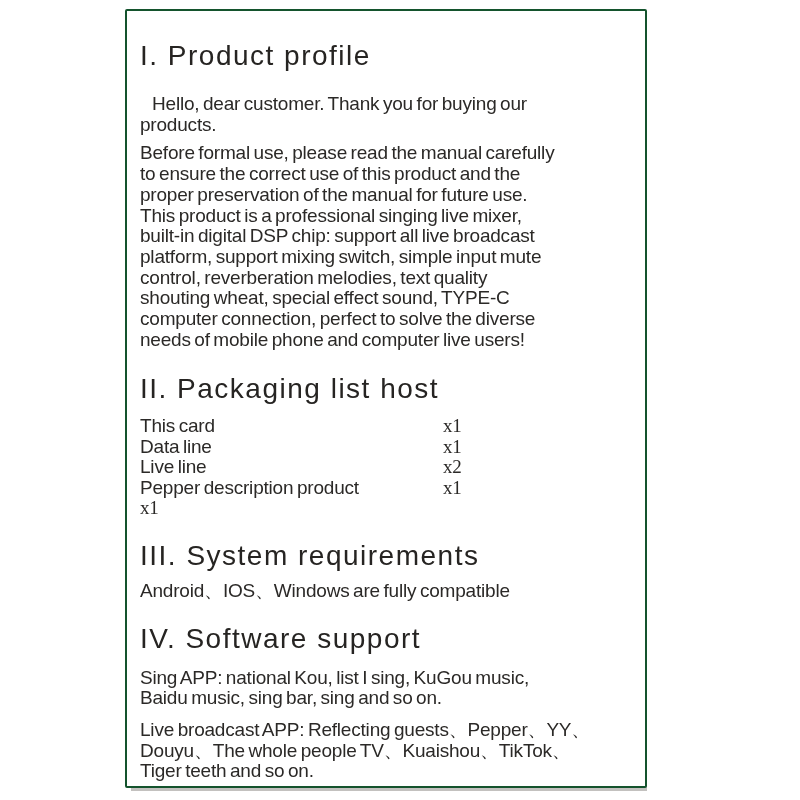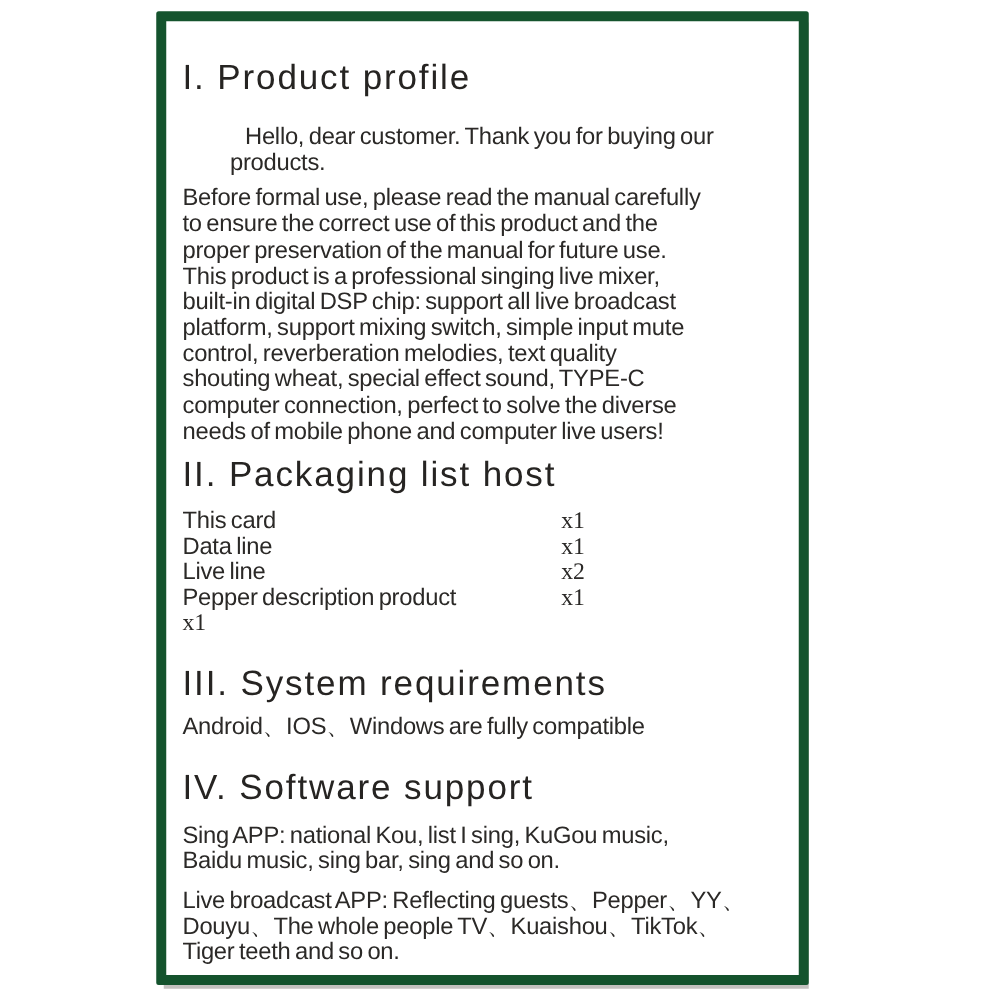--- a/index.html
+++ b/index.html
@@ -17,52 +17,51 @@
     background: #ffffff;
     overflow: hidden;
   }
   .page {
     position: absolute;
     left: 125px;
     top: 9px;
     width: 522px;
     height: 779px;
     box-sizing: border-box;
-    border: 8px solid #14532d;
+    border: 2px solid #14532d;
     border-radius: 2px;
     background: #ffffff;
     padding: 0 12px 0 13px;
     overflow: hidden;
     box-shadow: 3px 6px 0 -3px rgba(145,142,138,0.55);
     color: #2b2927;
   }
   .heading {
     font-size: 28px;
     line-height: 32px;
     font-weight: 500;
     letter-spacing: 1.5px;
     color: #262422;
     white-space: pre;
   }
   .h1 { margin-top: 29px; }
-  .h2-pack { margin-top: 8px; }
+  .h2-pack { margin-top: 23px; }
   .h2-sys  { margin-top: 21px; }
   .h2-soft { margin-top: 21px; }
   .para {
     font-size: 19px;
     line-height: 20.7px;
     letter-spacing: -0.2px;
     word-spacing: -1.5px;
     white-space: pre;
     color: #2b2927;
   }
   .intro {
     margin-top: 22px;
     text-indent: 12px;
-    margin-left: 38px;
   }
   .body-text { margin-top: 8px; }
   .sys-text  { margin-top: 9px; }
   .sing-text { margin-top: 13px; }
   .live-text { margin-top: 11px; }
   .pack-list { margin-top: 11px; }
   .pack-row {
     display: flex;
     font-size: 19px;
     line-height: 20.5px;

